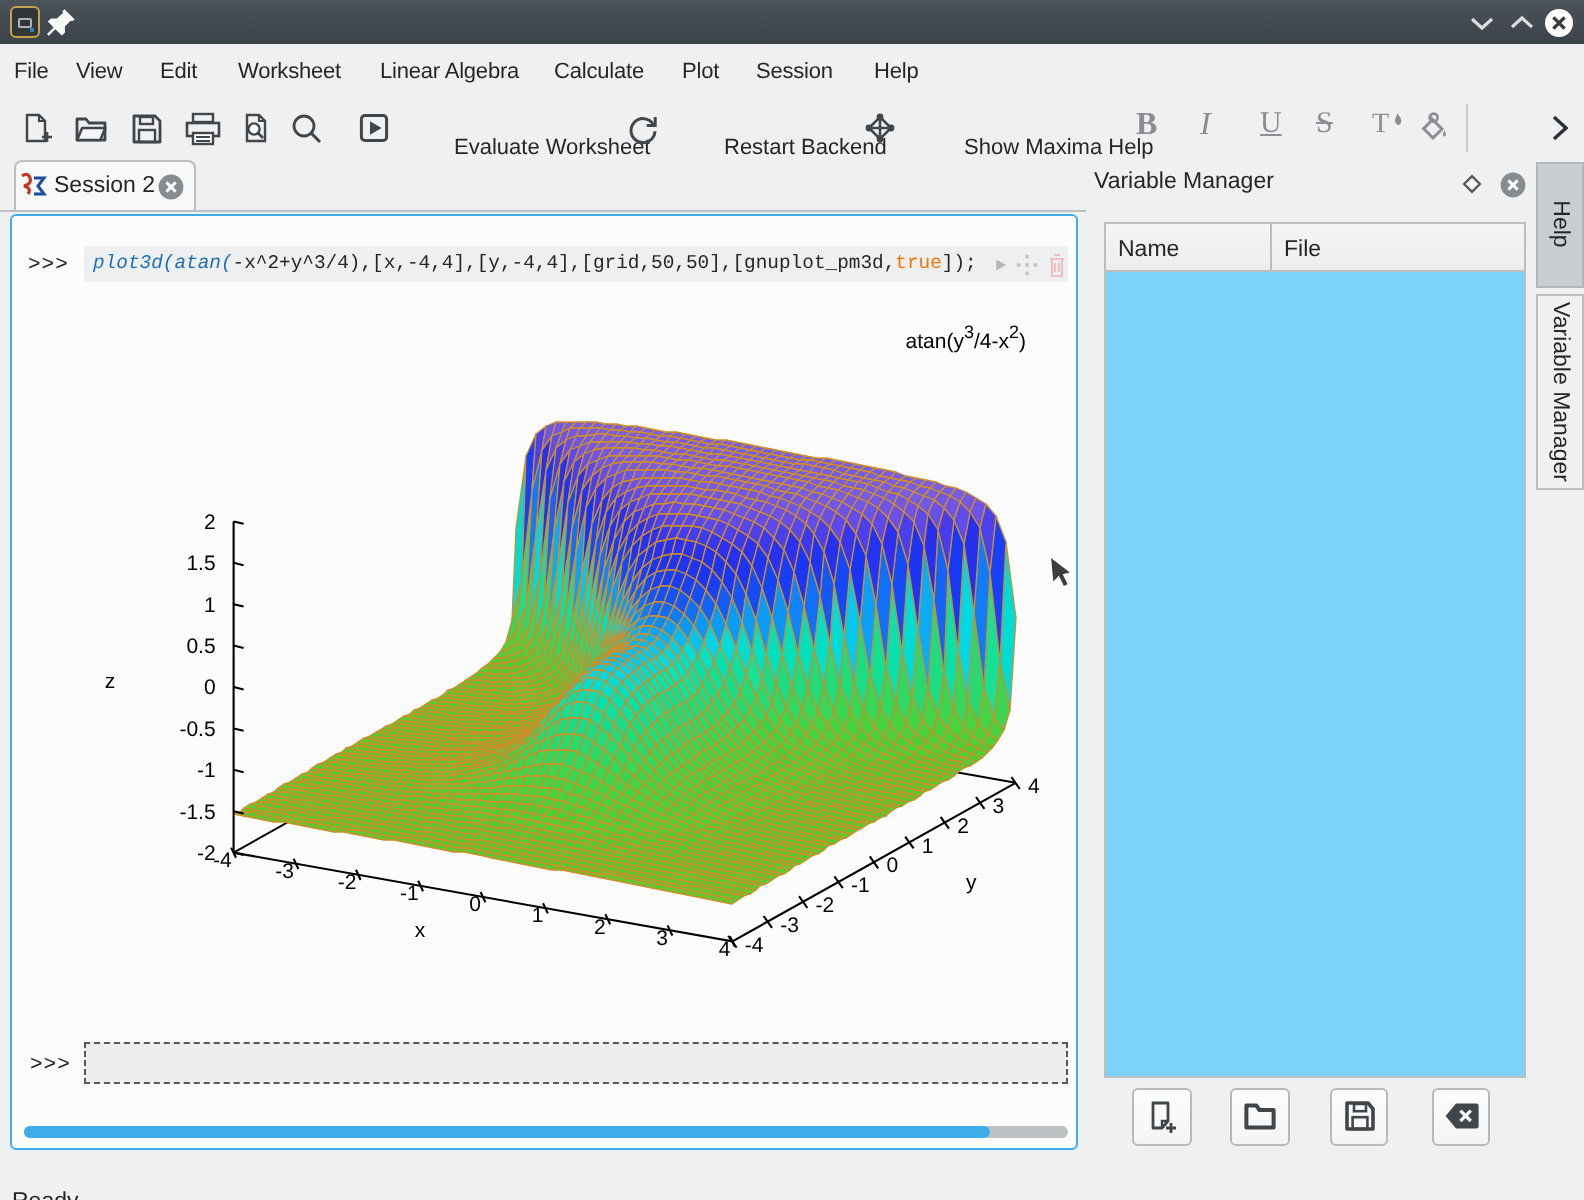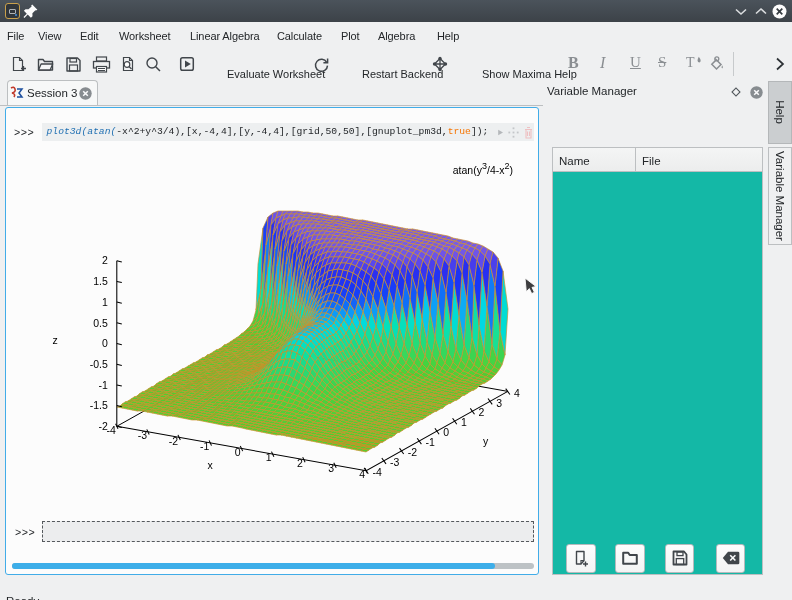--- a/index.html
+++ b/index.html
@@ -23,21 +23,21 @@
 #ws{left:5px;top:106.5px;width:534px;height:468.5px;background:#fcfcfc;border:1.8px solid #41ace8;border-radius:3px;box-sizing:border-box;}
 #cell1{left:42px;top:123px;width:492px;height:18px;background:#edeff0;}
 .prompt{position:absolute;font-family:"Liberation Mono",monospace;font-size:10.5px;color:#232629;letter-spacing:0.5px;}
 #code{left:46.5px;top:126px;font-family:"Liberation Mono",monospace;font-size:9.7px;white-space:pre;}
 #code .b{color:#1f6fb2;font-style:italic;} #code .o{color:#f67400;text-align:center;}
 #cell2{left:42px;top:520.5px;width:492px;height:21px;border:1px dashed #55595d;box-sizing:border-box;background:#ecedee;}
 #hscroll{left:12px;top:563px;width:522px;height:6px;background:#bdc2c5;border-radius:3px;}
 #hthumb{left:12px;top:563px;width:483px;height:6px;background:#3daee9;border-radius:3px;}
 
 #dockhead{left:547px;top:85px;}
-#vmtable{left:552px;top:110.5px;width:211px;height:428px;border:1px solid #bcbfc1;background:#14b8a6;box-sizing:border-box;margin-top:36px;}
+#vmtable{left:552px;top:110.5px;width:211px;height:428px;border:1px solid #bcbfc1;background:#7dd3fc;box-sizing:border-box;}
 #vmhdr{left:0;top:0;width:100%;height:23px;background:linear-gradient(#f4f5f5,#eceded);border-bottom:1px solid #bcbfc1;}
 #vmhdr .c1{position:absolute;left:6px;top:7px;}
 #vmhdr .c2{position:absolute;left:89px;top:7px;}
 #vmsep{position:absolute;left:82px;top:0;width:1px;height:23px;background:#bcbfc1;}
 .dbtn{position:absolute;top:543.5px;width:29.5px;height:29px;border:1px solid #b6babd;border-radius:3px;background:linear-gradient(#fdfdfd,#f3f4f4);box-sizing:border-box;}
 
 .vtab{position:absolute;left:767.5px;width:24px;border:1px solid #bcbfc1;background:#eff0f1;box-sizing:border-box;}
 .vtab span{position:absolute;left:50%;top:50%;transform:translate(-50%,-50%) rotate(90deg);white-space:nowrap;font-size:11.5px;}
 
 #status{left:0;top:575px;width:792px;height:25px;}
@@ -67,21 +67,21 @@
     </svg>
 </div>
 <div class="abs" id="menubar">
   <span style="left:7px">File</span>
     <span style="left:38px">View</span>
     <span style="left:80px">Edit</span>
   <span style="left:119px">Worksheet</span>
     <span style="left:190px">Linear Algebra</span>
   <span style="left:277px">Calculate</span>
     <span style="left:341px">Plot</span>
-  <span style="left:378px">Algebra</span>
+  <span style="left:378px">Session</span>
     <span style="left:437px">Help</span>
 </div>
 <div class="abs" id="toolbar">
     <svg class="ic" style="left:10px;top:7px" width="16" height="17" viewBox="0 0 16 17">
       <path d="M3.5 1.5h6l3 3v10h-9z" fill="none" stroke="#41464b" stroke-width="1.2"></path>
       <path d="M9.5 1.5v3h3" fill="none" stroke="#41464b" stroke-width="1.1"></path>
       <path d="M11 12.5h5M13.5 10v5" stroke="#41464b" stroke-width="1.3"></path>
     </svg>
     <svg class="ic" style="left:37px;top:8px" width="17" height="15" viewBox="0 0 17 15">
       <path d="M1.5 13v-10.5h4.5l1.5 2h8v8.5z" fill="none" stroke="#41464b" stroke-width="1.4" stroke-linejoin="round"></path>
@@ -143,21 +143,21 @@
     <svg class="ic" style="left:771px;top:7px" width="16" height="16" viewBox="0 0 16 16">
       <path d="M6 2.5 12 8 6 13.5" fill="none" stroke="#2c3135" stroke-width="1.7"></path>
     </svg>
   </div>
 <div class="abs" id="tab1"></div>
 <div class="abs" id="tabline"></div>
 <svg class="ic" style="left:9px;top:85px" width="15" height="15" viewBox="0 0 15 15">
     <path d="M2 3 Q5 1 6 4 Q7 7 3 8 Q7 9 5 12" stroke="#c0392b" stroke-width="1.6" fill="none"></path>
     <path d="M8 4 L13 4 L10 8 L13 12 L8 12" stroke="#1d4f9e" stroke-width="1.5" fill="none"></path>
   </svg>
-<span class="abs" style="left:27px;top:87px">Session 3</span>
+<span class="abs" style="left:27px;top:87px">Session 2</span>
 <svg class="ic" style="left:79px;top:86.5px" width="13" height="13" viewBox="0 0 13 13">
     <circle cx="6.5" cy="6.5" r="6.2" fill="#878c90"></circle>
     <path d="M4.2 4.2 8.8 8.8M8.8 4.2 4.2 8.8" stroke="#fbfbfc" stroke-width="1.5"></path>
   </svg>
 <div class="abs" id="ws"></div>
 <div class="abs" id="cell1"></div>
 <span class="prompt" style="left:14px;top:126.5px">&gt;&gt;&gt;</span>
 <div class="abs" id="code"><span class="b">plot3d(atan(</span>-x^2+y^3/4),[x,-4,4],[y,-4,4],[grid,50,50],[gnuplot_pm3d,<span class="o">true</span>]);</div>
 <svg class="ic" style="left:497px;top:128.5px" width="8" height="7" viewBox="0 0 8 7">
     <path d="M1.2 0.8v5.4l4.8-2.7z" fill="#b4b7ba"></path>

